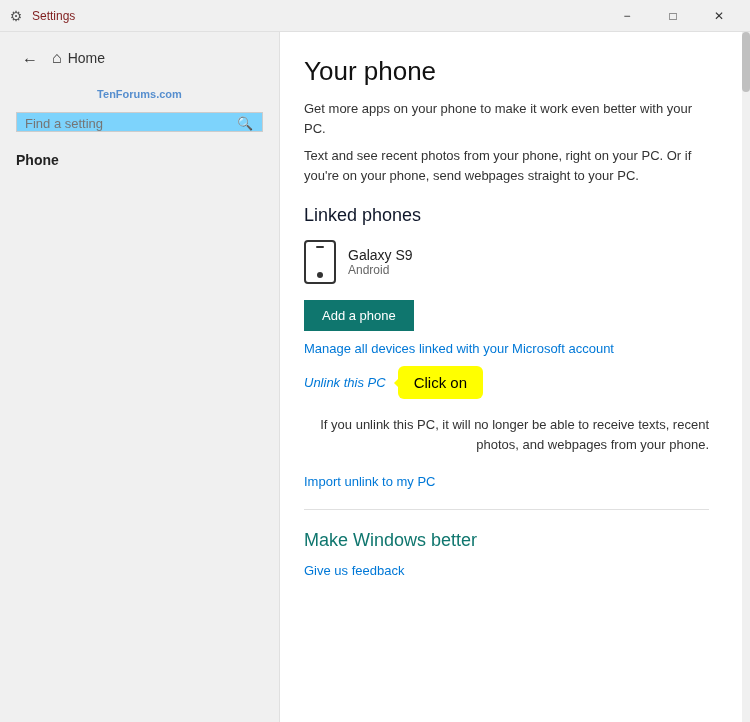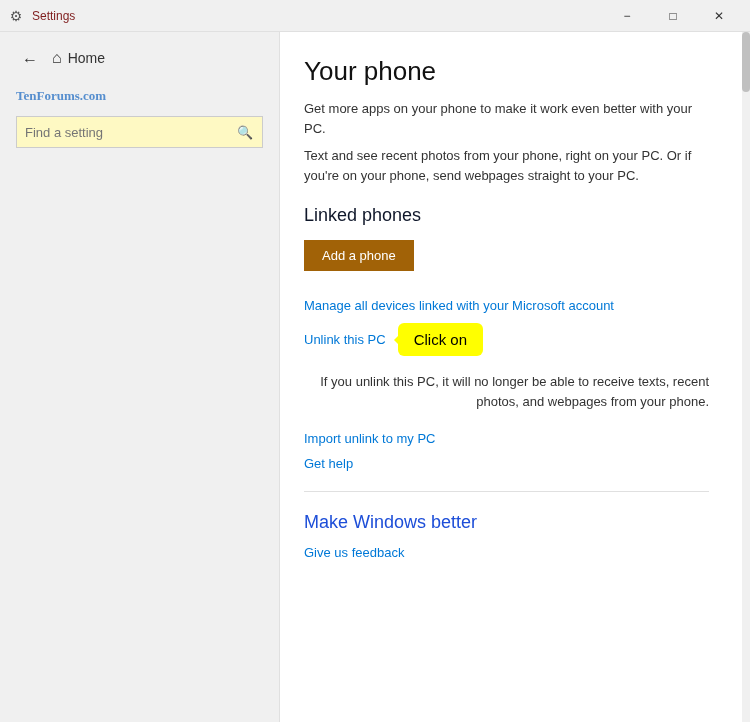--- a/index.html
+++ b/index.html
@@ -98,34 +98,34 @@
       align-items: center;
       gap: 6px;
       cursor: pointer;
       color: #333;
       font-size: 14px;
     }
     .home-icon {
       font-size: 16px;
     }
     .watermark {
+      text-align: center;
       color: #1565c0;
-      font-size: 13px;
+      font-size: 11px;
       font-weight: bold;
       padding: 4px 16px 8px;
       opacity: 0.7;
-      font-family: Liberation Serif, serif;
     }
     .search-box {
       margin: 4px 16px 12px;
       display: flex;
-      align-items: center;
-      background: #fef9c3;
+      align-items: flex-end;
+      background: #7dd3fc;
       border: 1px solid #ccc;
-      height: 32px;
+      height: 20px;
       padding: 0 8px;
     }
     .search-input {
       flex: 1;
       border: none;
       outline: none;
       font-size: 13px;
       background: transparent;
       color: #555;
     }
@@ -226,27 +226,27 @@
       font-size: 14px;
       color: #222;
       font-weight: 400;
     }
     .phone-type {
       font-size: 12px;
       color: #666;
     }
     .add-phone-btn {
       display: inline-block;
-      background: #a16207;
+      background: #0f766e;
       color: #fff;
       font-size: 13px;
       padding: 8px 18px;
       border: none;
       cursor: pointer;
-      margin-bottom: 27px;
+      margin-bottom: 10px;
     }
 
     .link-text {
       color: #0078d7;
       font-size: 13px;
       cursor: pointer;
       display: block;
       margin-bottom: 10px;
       text-decoration: none;
     }
@@ -297,21 +297,21 @@
 
     .divider {
       border: none;
       border-top: 1px solid #e0e0e0;
       margin: 20px 0;
     }
 
     .make-windows-heading {
       font-size: 18px;
       font-weight: 400;
-      color: #1d4ed8;
+      color: #0f766e;
       margin-bottom: 12px;
     }
   </style>
 </head>
 <body>
 
 <div class="title-bar">
   <div class="title-bar-left">
     <div class="title-bar-icon">⚙</div>
     <span class="title-bar-title">Settings</span>
@@ -331,53 +331,60 @@
       <div class="home-link">
         <span class="home-icon">⌂</span>
         <span>Home</span>
       </div>
     </div>
     <div class="watermark">TenForums.com</div>
     <div class="search-box">
       <input class="search-input" type="text" placeholder="Find a setting" style="">
       <span class="search-icon">🔍</span>
     </div>
+    <div class="sidebar-section-title">Phone</div>
   </div>
 
   <div class="content">
 
     
     <div class="scrollbar-track">
       <div class="scrollbar-thumb"></div>
     </div>
 
     <h1 class="page-title">Your phone</h1>
 
     <p class="description-text">Get more apps on your phone to make it work even better with your PC.</p>
     <p class="description-text">Text and see recent photos from your phone, right on your PC. Or if you're on your phone, send webpages straight to your PC.</p>
 
     <h2 class="section-heading">Linked phones</h2>
 
+    <div class="linked-phone-row">
+      <div class="phone-icon"></div>
+      <div>
+        <div class="phone-name">Galaxy S9</div>
+        <div class="phone-type">Android</div>
+      </div>
+    </div>
 
     <button class="add-phone-btn">Add a phone</button>
 
     <div style="margin-bottom: 8px;">
       <a class="link-text" href="#">Manage all devices linked with your Microsoft account</a>
     </div>
 
     <div class="unlink-row">
-      <a class="link-text" style="margin-bottom:0;" href="#">Unlink this PC</a>
+      <a class="link-text" style="margin-bottom:0;font-style:italic;" href="#">Unlink this PC</a>
       <div class="click-on-tooltip">Click on</div>
     </div>
 
     <p class="unlink-info-text">If you unlink this PC, it will no longer be able to receive texts, recent photos, and webpages from your phone.</p>
 
 
     <a class="link-text" href="#">Import unlink to my PC</a>
-    <a class="link-text" href="#">Get help</a>
 
     <hr class="divider">
 
     <h2 class="make-windows-heading">Make Windows better</h2>
     <a class="link-text" href="#">Give us feedback</a>
 
   </div>
 </div>
 
 </body></html>

